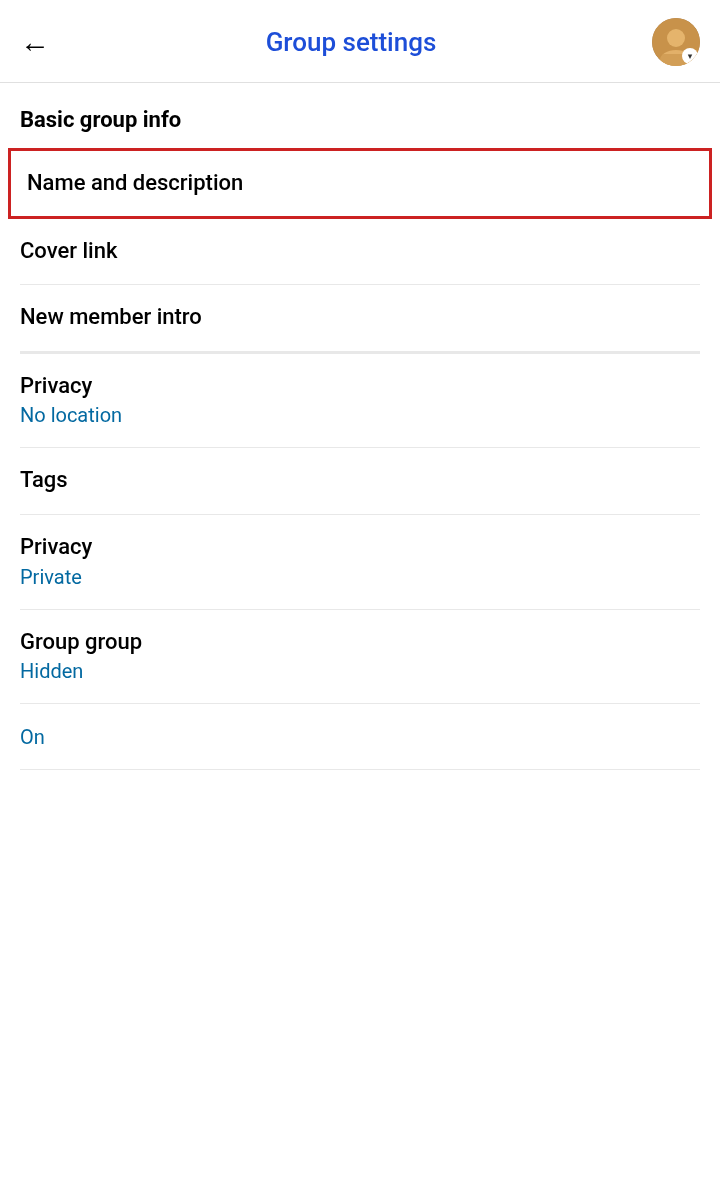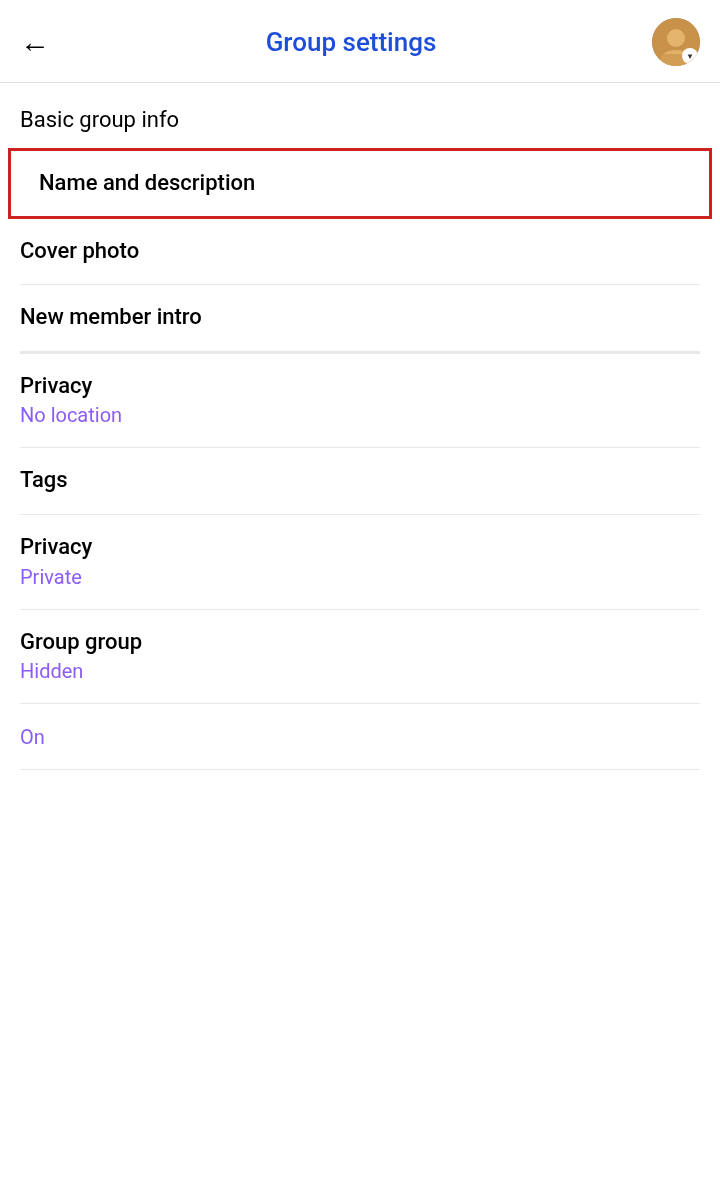--- a/index.html
+++ b/index.html
@@ -74,50 +74,50 @@
     }
 
     
     .content {
       padding: 0 20px;
     }
 
     
     .section-heading {
       font-size: 22px;
-      font-weight: 400;
+      font-weight: 700;
       color: #000;
       padding: 24px 0 16px 0;
     }
 
     
     .menu-item {
       padding: 18px 0;
       border-bottom: 1px solid transparent;
       cursor: pointer;
     }
 
     .menu-item-highlighted {
       border: 3px solid #cc2222;
-      padding: 18px 28px;
+      padding: 18px 16px;
       margin: 0 -12px;
       margin-bottom: 0px;
     }
 
     .menu-item-label {
       font-size: 22px;
       font-weight: 500;
       color: #000;
       line-height: 1.3;
     }
 
     .menu-item-sublabel {
       font-size: 20px;
       font-weight: 400;
-      color: #8b5cf6;
+      color: #0369a1;
       margin-top: 2px;
       line-height: 1.3;
     }
 
     .divider {
       height: 1px;
       background: #e8e8e8;
       margin: 0;
     }
   </style>
@@ -143,21 +143,21 @@
 
 <div class="content">
 
   <div class="section-heading">Basic group info</div>
 
   <div id="menu-list">
       <div class="menu-item menu-item-highlighted">
         <div class="menu-item-label">Name and description</div>
       </div>
       <div class="menu-item">
-        <div class="menu-item-label">Cover photo</div>
+        <div class="menu-item-label">Cover link</div>
       </div>
       <div class="divider"></div>
       <div class="menu-item">
         <div class="menu-item-label">New member intro</div>
       </div>
       <div class="divider"></div>
       <div class="divider"></div>
       <div class="divider"></div>
       <div class="menu-item">
         <div class="menu-item-label">Privacy</div>

